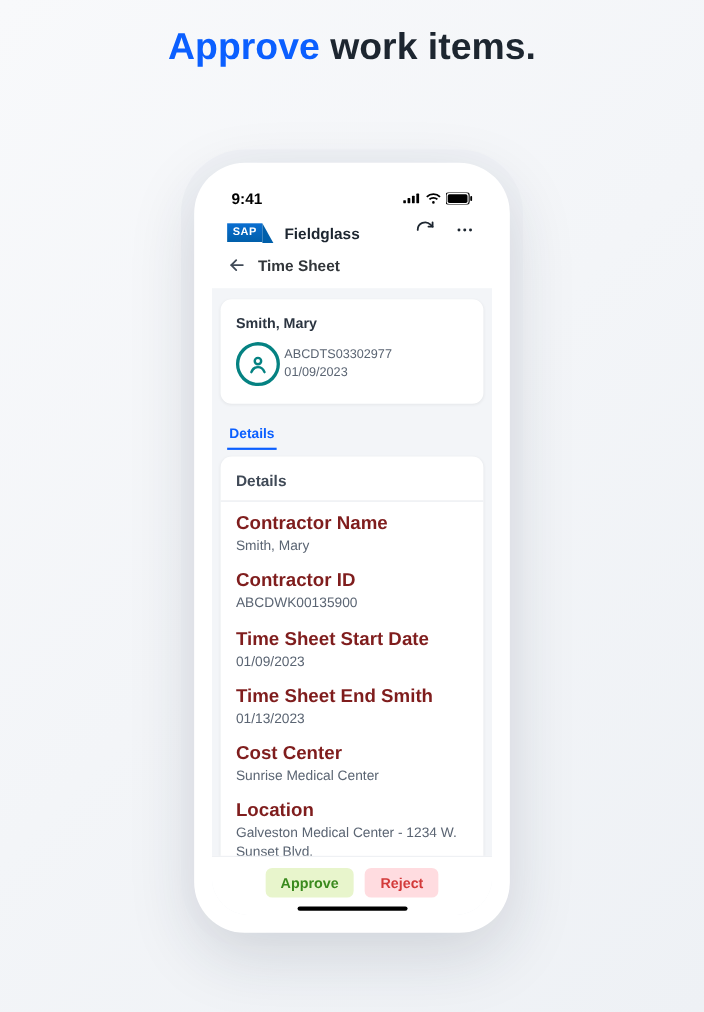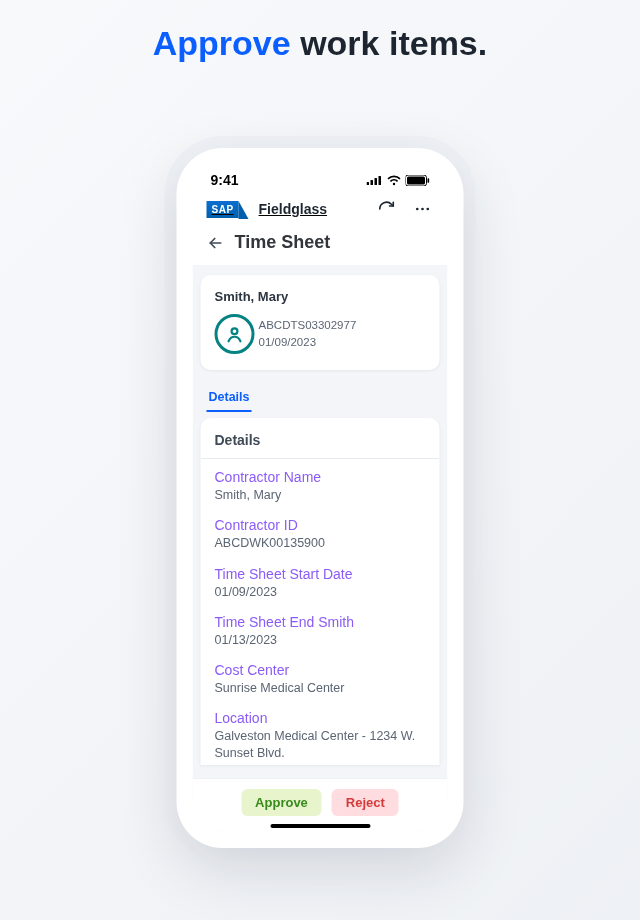--- a/index.html
+++ b/index.html
@@ -13,48 +13,48 @@
       width:287px; height:700px; border-radius:46px;
       background:#fff; box-shadow:0 20px 60px rgba(30,40,60,.15), 0 0 0 12px #f0f2f6;
       padding:16px; overflow:hidden;
     }
     .screen { width:100%; height:100%; border-radius:34px; overflow:hidden; background:#fff; display:flex; flex-direction:column; position:relative; }
 
     .status-bar { display:flex; align-items:center; justify-content:space-between; padding:8px 18px 2px; font-size:14px; font-weight:600; }
     .status-right { display:flex; align-items:center; gap:4px; }
     .status-right svg { display:block; }
 
-    .app-header { display:flex; align-items:center; padding:8px 14px 4px; gap:8px;text-decoration:underline; }
+    .app-header { display:flex; align-items:flex-end; padding:8px 14px 4px; gap:8px; }
     .sap-logo { display:flex; align-items:center; }
     .sap-logo .badge { background:linear-gradient(180deg,#0a6ed1,#005faa); color:#fff; font-weight:800; font-size:10px; padding:3px 5px 3px 5px; letter-spacing:.5px; position:relative; }
     .sap-logo .badge::after { content:""; position:absolute; right:-10px; top:0; border-top:18px solid transparent; border-left:10px solid #005faa; }
     .brand-name { font-size:14px; font-weight:700; color:#1d2630; margin-left:12px; }
     .header-actions { margin-left:auto; display:flex; align-items:center; gap:14px; }
     .icon-btn { width:22px; height:22px; display:flex; align-items:center; justify-content:center; cursor:pointer; color:#1d2630; }
 
     .subheader { display:flex; align-items:center; gap:10px; padding:8px 14px 12px; }
     .back-icon { width:18px; height:18px; cursor:pointer; color:#404a57; }
-    .page-title { font-size:18px; font-weight:800; color:#32363a; }
+    .page-title { font-size:14px; font-weight:800; color:#32363a; }
 
     .scroll-area { flex:1; overflow:hidden; background:#f3f5f8; padding:10px 8px 0; }
 
     .summary-card { background:#fff; border-radius:10px; padding:14px 14px 16px; box-shadow:0 1px 3px rgba(0,0,0,.06); margin-bottom:14px; }
     .summary-name { font-size:13px; font-weight:700; color:#2c3541; margin-bottom:10px; }
     .summary-row { display:flex; align-items:center; gap:4px; }
     .avatar-ring { width:40px; height:40px; border-radius:50%; border:3px solid #058282; display:flex; align-items:center; justify-content:center; color:#058282; }
     .summary-meta { font-size:11.5px; color:#5b6573; line-height:1.5; }
 
     .tabs { display:flex; gap:18px; padding:0 6px 6px; }
     .tab { font-size:12.5px; font-weight:700; color:#5b6573; padding:6px 2px; cursor:pointer; border-bottom:2px solid transparent; }
     .tab.active { color:#0b5fff; border-bottom-color:#0b5fff; }
 
     .details-card { background:#fff; border-radius:10px 10px 0 0; box-shadow:0 1px 3px rgba(0,0,0,.06); overflow:hidden; }
     .card-title { font-size:14px; font-weight:700; color:#404a57; padding:14px 14px 10px; border-bottom:1px solid #e7eaee; }
     .field { padding:10px 14px 4px; }
-    .field-label { font-size:14px; font-weight:400; color:#8b5cf6; margin-bottom:2px; }
+    .field-label { font-size:17px; font-weight:700; color:#7f1d1d; margin-bottom:2px; }
     .field-value { font-size:12.5px; color:#5b6573; line-height:1.3; }
 
     .footer { position:absolute; left:0; right:0; bottom:0; background:#fff; display:flex; justify-content:center; gap:10px; padding:10px 0 16px; border-top:1px solid #eef0f3; }
     .btn { font-size:13px; font-weight:600; padding:6px 14px; border-radius:6px; cursor:pointer; border:none; }
     .btn.approve { background:#e8f5cc; color:#3a8a1e; }
     .btn.reject { background:#ffdce0; color:#d33a3a; }
 
     .home-bar { position:absolute; left:50%; bottom:4px; transform:translateX(-50%); width:100px; height:4px; background:#000; border-radius:3px; }
   </style>
 </head>

